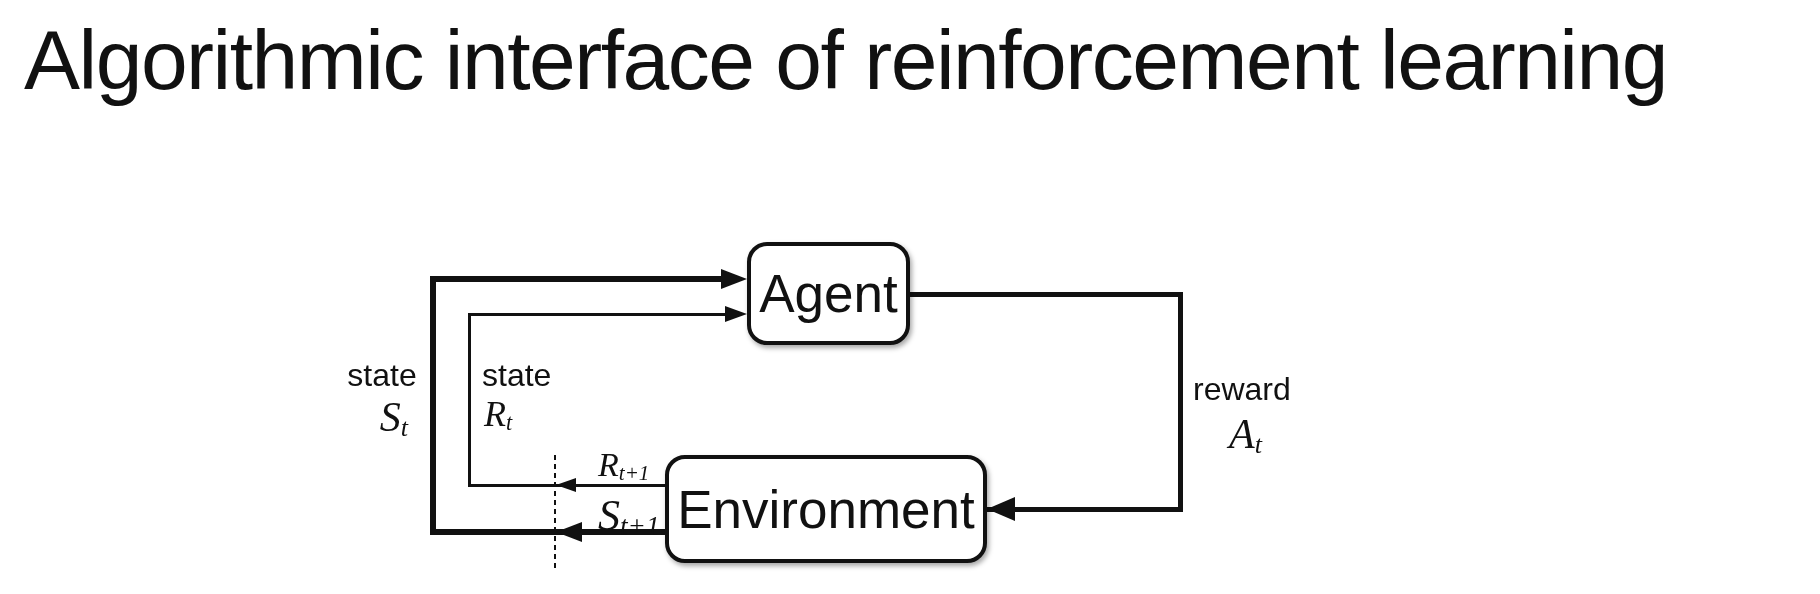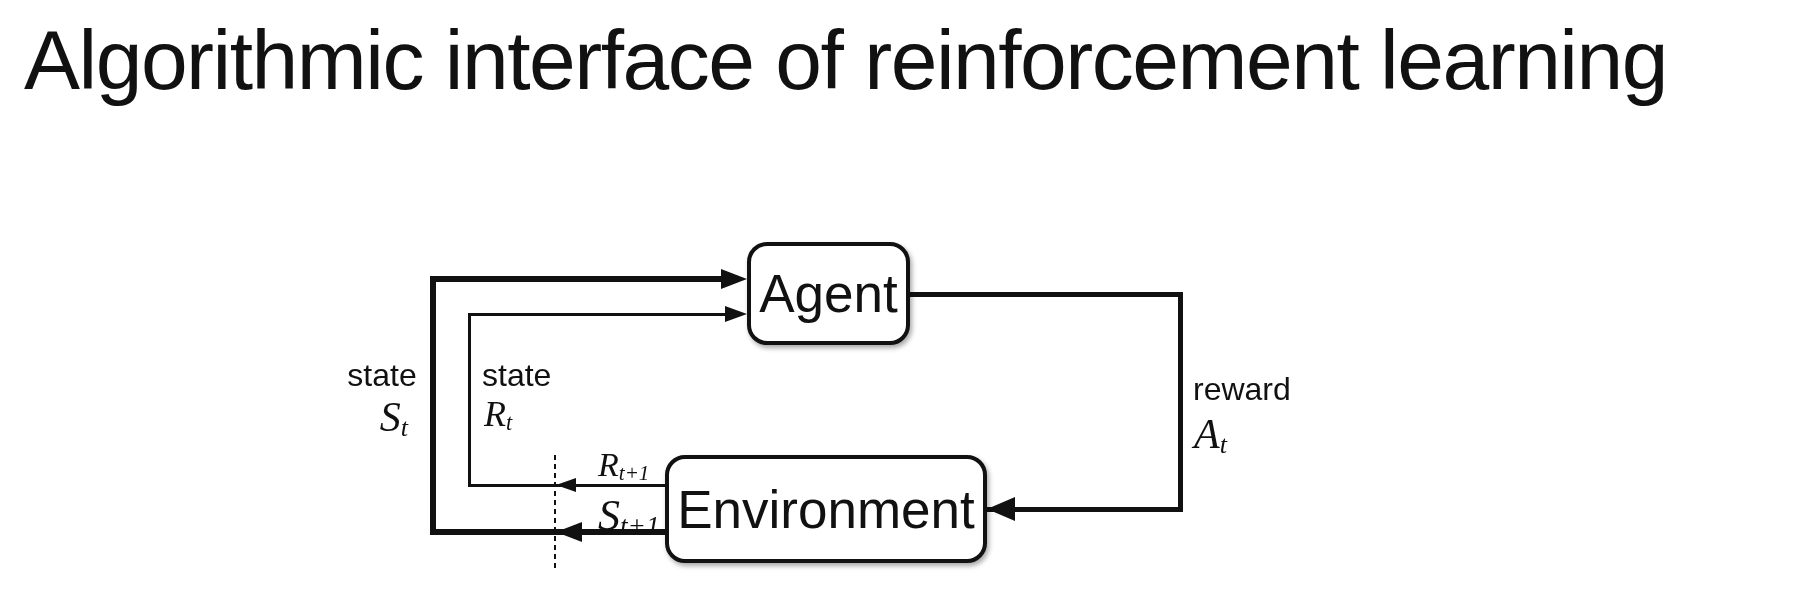--- a/index.html
+++ b/index.html
@@ -98,21 +98,21 @@
   .math .sub{
     font-size:0.62em;
     font-style:italic;
     vertical-align:-0.18em;
   }
   .state-word{left:340px; top:359px; width:84px; text-align:center;}
   .state-symbol{left:340px; top:396px; width:68px; text-align:right; font-size:42px;}
   .reward-word{left:482px; top:359px;}
   .reward-symbol{left:484px; top:396px; font-size:36px;}
   .action-word{left:1193px; top:373px;}
-  .action-symbol{left:1194px; top:413px; font-size:42px;}
+  .action-symbol{left:1229px; top:413px; font-size:42px;}
   .next-reward-symbol{left:598px; top:448px; font-size:34px;}
   .next-state-symbol{left:598px; top:494px; font-size:44px;}
 </style>
 </head>
 <body>
 
 <div class="slide">
 
   <h1 class="title">Algorithmic interface of reinforcement learning</h1>
 

